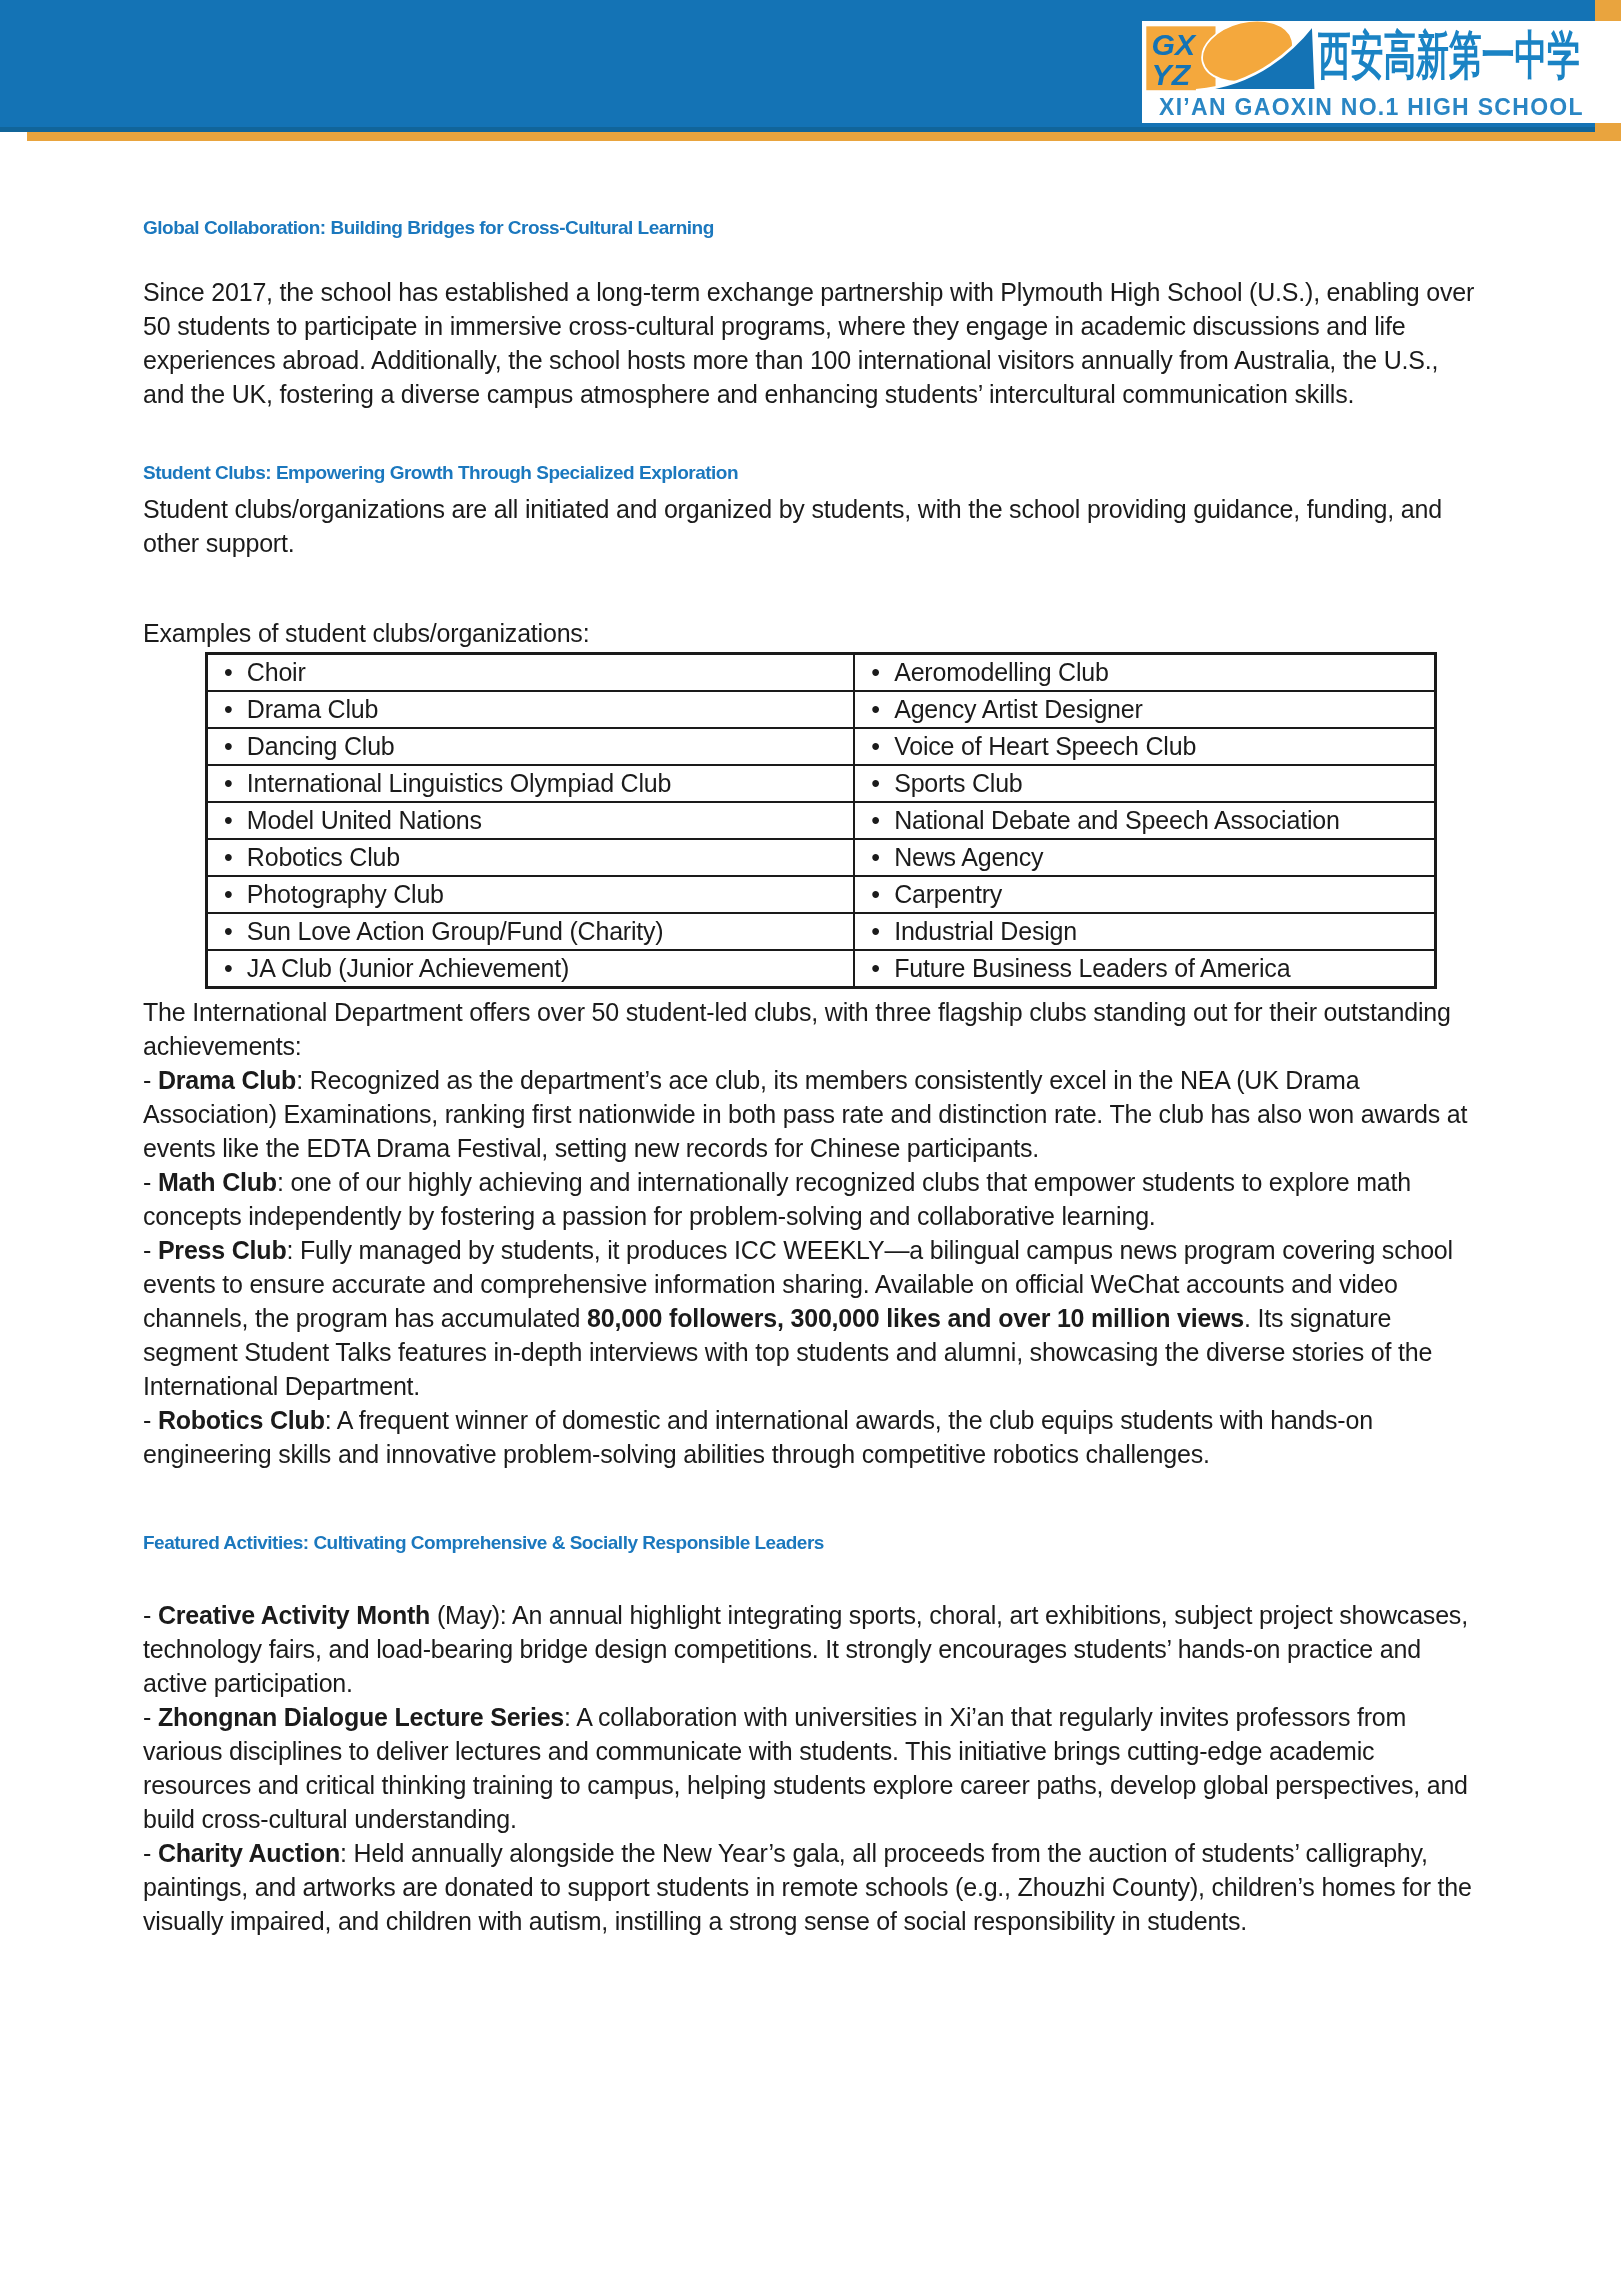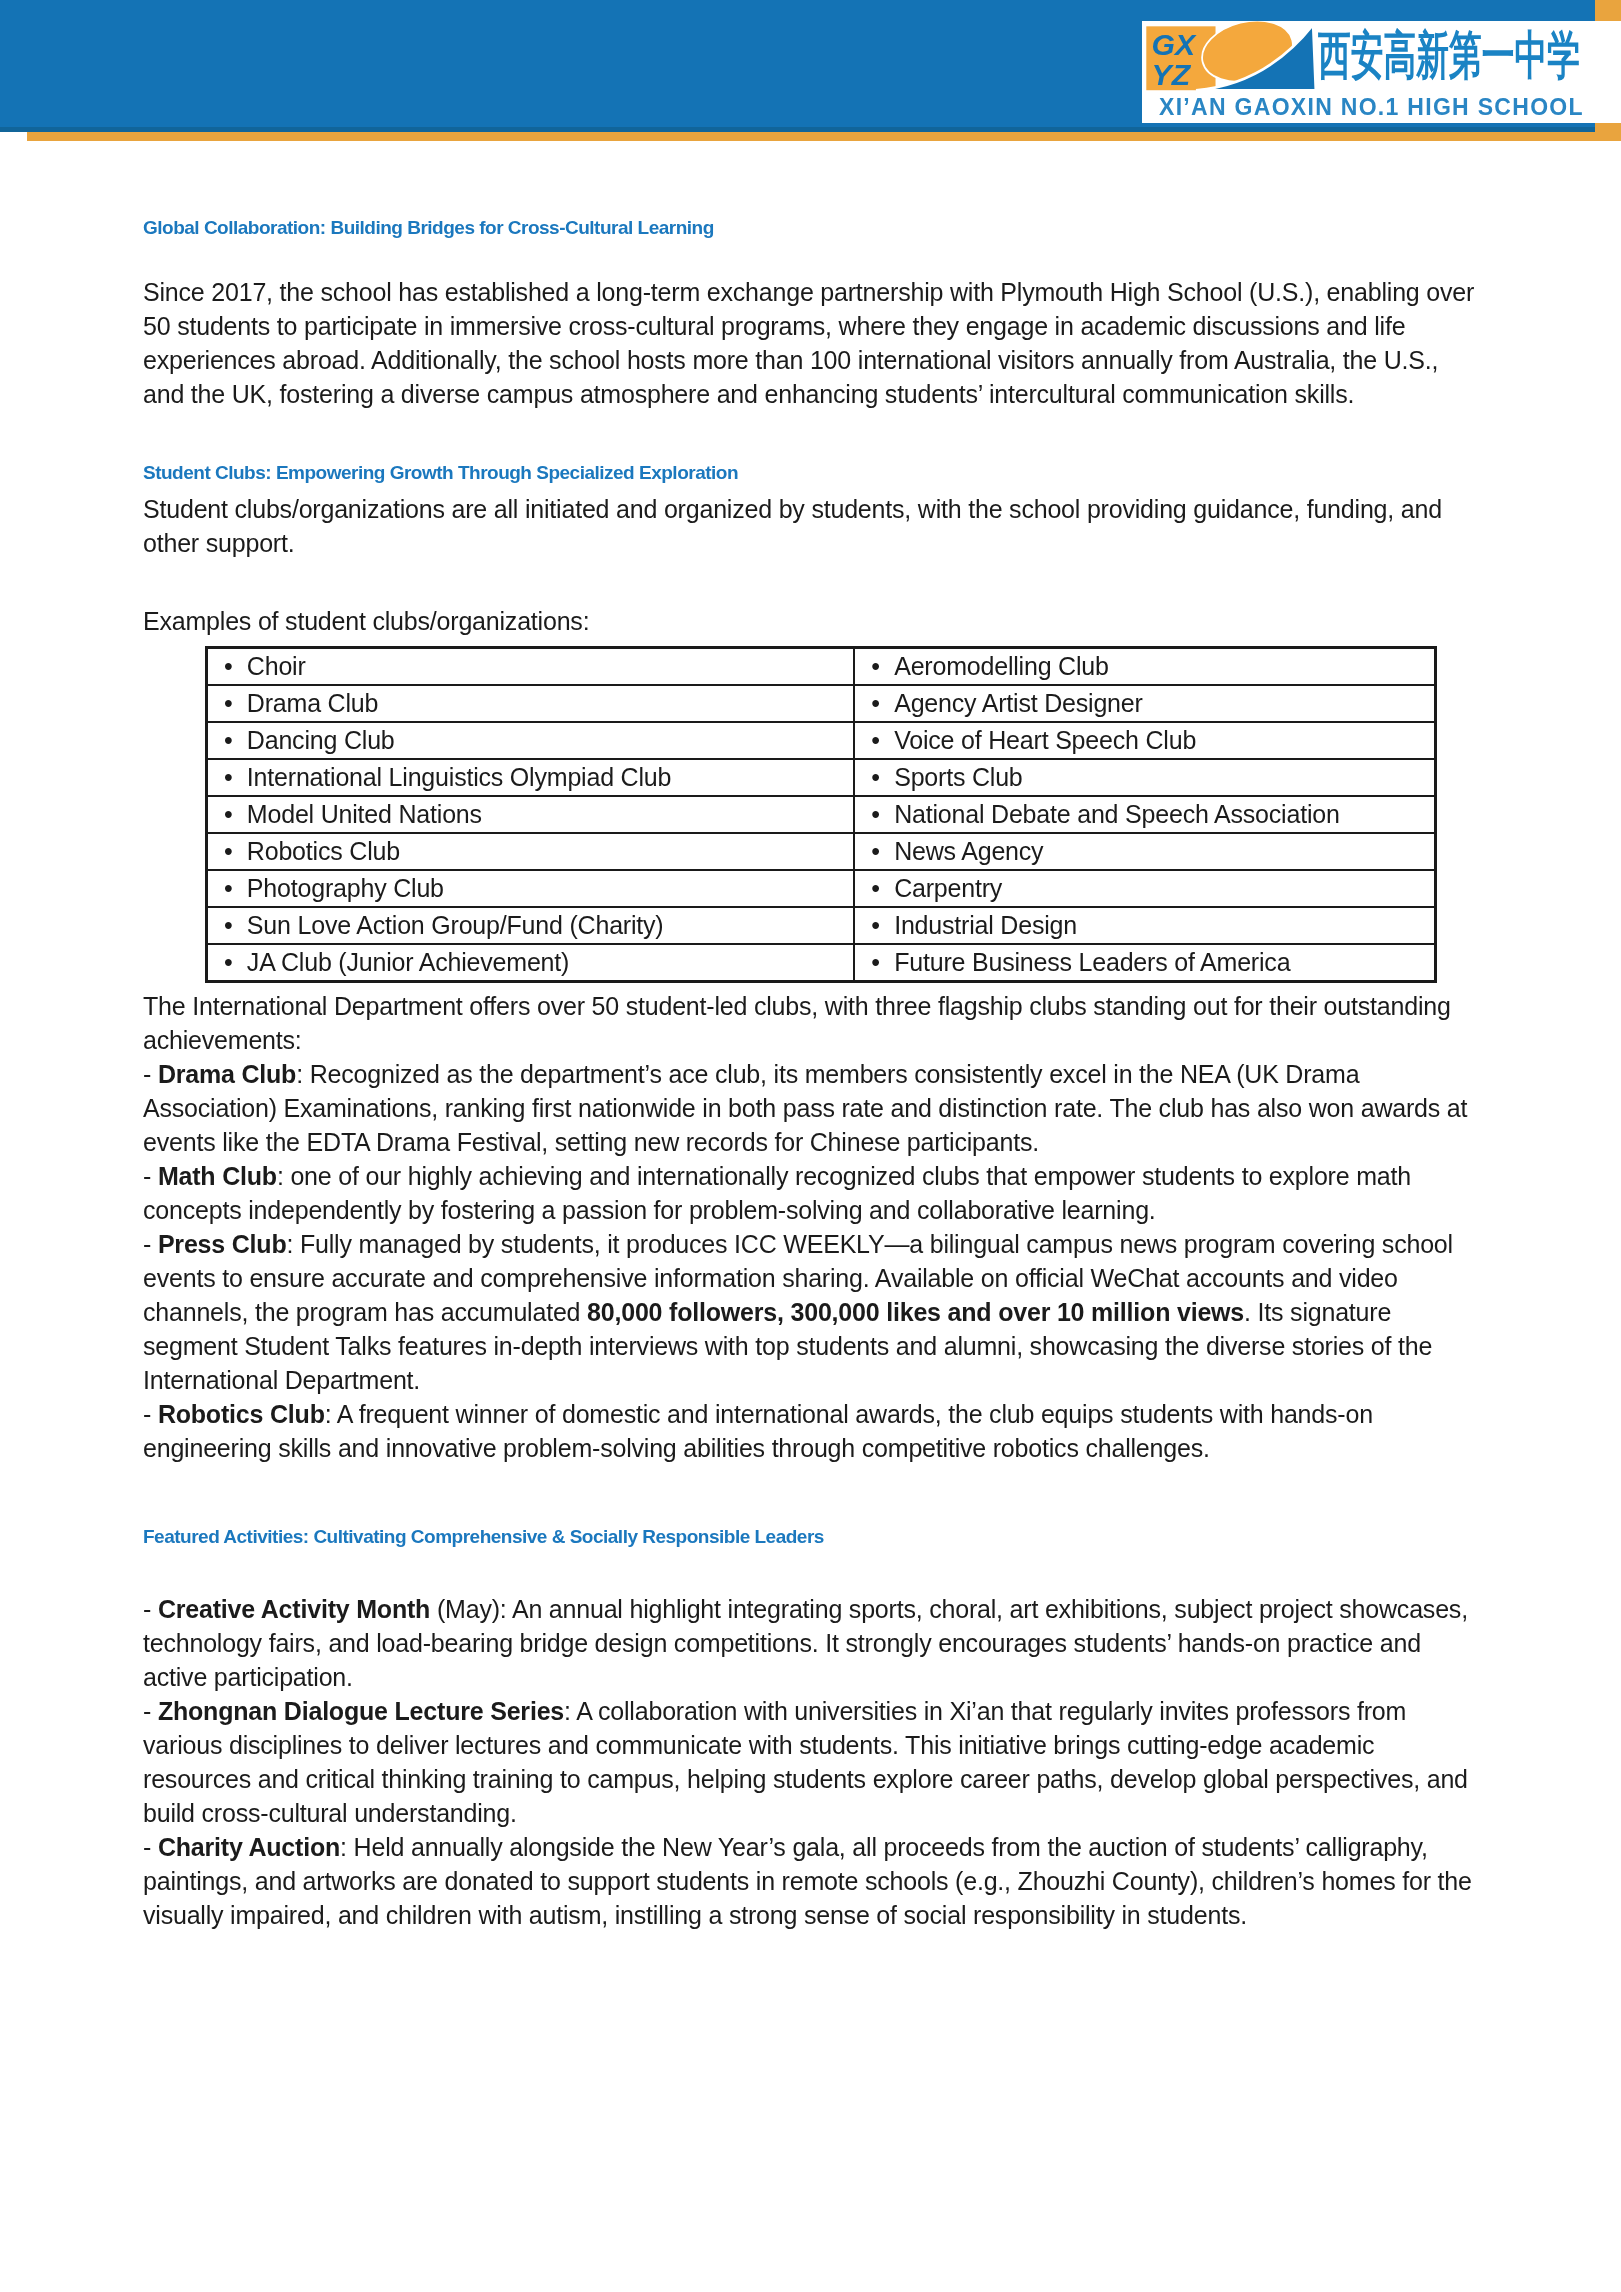--- a/index.html
+++ b/index.html
@@ -28,22 +28,22 @@
     table-layout:fixed;}
   table.clubs td{border:2.7px solid #1a1a1a;height:35px;font-size:25px;
     padding:0 5.3px 0 16px;vertical-align:middle;letter-spacing:-0.2px;}
   table.clubs td:first-child{width:624px;}
   .blt{display:inline-block;margin-right:14.3px;}
   
   [data-sec="h-global"]{margin-top:68px;}
   [data-sec="p-global"]{margin-top:28.5px;}
   [data-sec="h-clubs"]{margin-top:43px;}
   [data-sec="p-clubs"]{margin-top:1.8px;}
-  [data-sec="p-examples"]{margin-top:44px;}
-  [data-sec="t-clubs"]{margin-top:8px;margin-left:62px;}
+  [data-sec="p-examples"]{margin-top:56px;}
+  [data-sec="t-clubs"]{margin-top:2px;margin-left:62px;}
   [data-sec="p-flagship"]{margin-top:5.3px;}
   [data-sec="p-drama"],[data-sec="p-math"],[data-sec="p-press"],[data-sec="p-robotics"]{margin-top:0;}
   [data-sec="h-featured"]{margin-top:53px;}
   [data-sec="p-creative"]{margin-top:37px;}
   [data-sec="p-zhongnan"],[data-sec="p-charity"]{margin-top:0;}
 </style>
 </head>
 <body>
 
 <div class="hdr-bar"></div>

